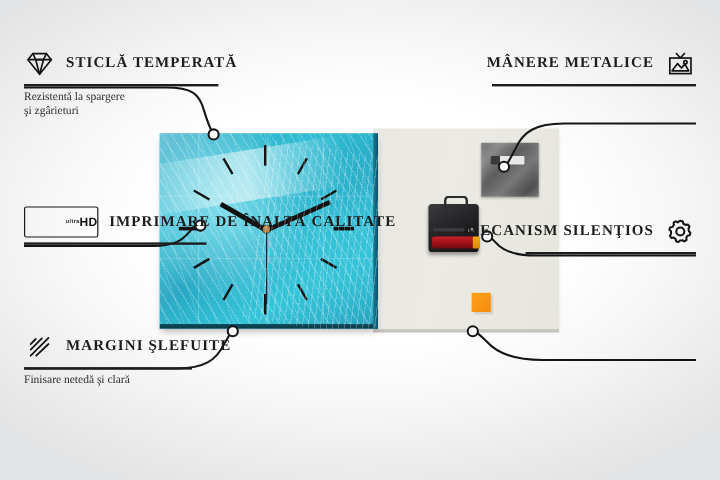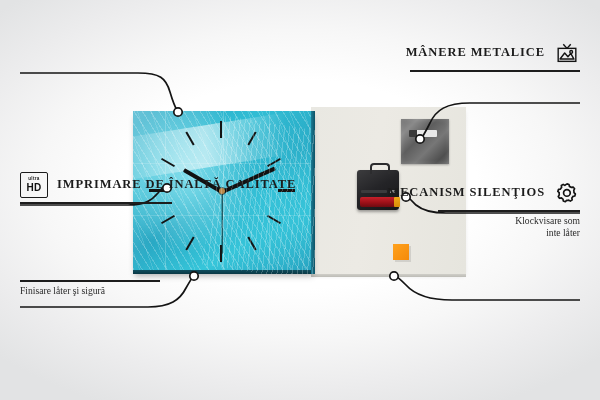--- a/index.html
+++ b/index.html
@@ -129,21 +129,21 @@
   .co-rule{height:1.6px;background:#1d1d1d;margin-top:4px;}
   .co-sub{
     font-size:9.6px;color:#2b2b2b;line-height:1.32;margin-top:3px;white-space:nowrap;
   }
   .co-sub.right{text-align:right;}
   .ico{width:26px;height:26px;flex:0 0 26px;display:block;}
   .ico svg{display:block;width:26px;height:26px;}
 
   .hd-badge{
     width:26px;height:24px;flex:0 0 26px;border:1.6px solid #1b1b1b;border-radius:2px;
-    display:flex;flex-direction:column;align-items:center;justify-content:center;line-height:1;
+    display:flex;align-items:center;justify-content:center;line-height:1;padding-left:34px;
   }
   .hd-badge .u{font-size:4.6px;font-weight:bold;letter-spacing:.3px;color:#1b1b1b;font-family:"Liberation Sans",sans-serif;}
   .hd-badge .h{font-size:10px;font-weight:bold;letter-spacing:.2px;color:#111;font-family:"Liberation Sans",sans-serif;margin-top:1px;}
 
   
   #leaders{position:absolute;left:0;top:0;width:600px;height:400px;pointer-events:none;}
 </style>
 </head>
 <body>
 
@@ -217,35 +217,66 @@
     <g fill="#ffffff" stroke="#141414" stroke-width="1.7">
       <circle cx="178" cy="112" r="4.2"></circle>
       <circle cx="167" cy="188" r="4.2"></circle>
       <circle cx="194" cy="276" r="4.2"></circle>
       <circle cx="420" cy="139" r="4.2"></circle>
       <circle cx="406" cy="197" r="4.2"></circle>
       <circle cx="394" cy="276" r="4.2"></circle>
     </g>
   </svg>
 
+  <div class="callout" style="left:20px;top:40px;width:162px;">
+    <div class="co-head">
+      <span class="ico">
+        <svg viewBox="0 0 28 28">
+            <g fill="none" stroke="#131313" stroke-width="1.5">
+          <path d="M3.5,10.5 L14,23.5 L24.5,10.5 L20,5 L8,5 Z"></path>
+          <path d="M3.5,10.5 L24.5,10.5"></path>
+              <path d="M8,5 L10.5,10.5 L14,23.5"></path>
+          <path d="M20,5 L17.5,10.5 L14,23.5"></path>
+              <path d="M10.5,10.5 L17.5,10.5"></path>
+        </g>
+          </svg>
+      </span>
+      <span class="co-title">STICLĂ TEMPERATĂ</span>
+    </div>
+    <div class="co-rule" style="width:162px;"></div>
+    <div class="co-sub">Rezistentă la spargere<br>şi zgârieturi</div>
+  </div>
 
   <div class="callout" style="left:20px;top:172px;width:152px;">
     <div class="co-head">
       <span class="hd-badge">
         <span class="u">ultra</span>
         <span class="h">HD</span>
       </span>
       <span class="co-title">IMPRIMARE DE ÎNALTĂ CALITATE</span>
     </div>
     <div class="co-rule" style="width:152px;"></div>
   </div>
 
   <div class="callout" style="left:20px;top:276px;width:140px;">
+    <div class="co-head">
+      <span class="ico">
+        <svg viewBox="0 0 28 28">
+            <g fill="none" stroke="#131313" stroke-width="1.6" stroke-linecap="round">
+          <path d="M6,22 L22,6"></path>
+              <path d="M6,16.5 L16,6.5"></path>
+              <path d="M6,11.5 L10.5,7"></path>
+              <path d="M11,22 L22,11.5"></path>
+        </g>
+          </svg>
+      </span>
+      <span class="co-title">MARGINI ŞLEFUITE</span>
+    </div>
     <div class="co-rule" style="width:140px;"></div>
-    <div class="co-sub">Finisare låter şi sigură</div>
+    <div class="co-sub">Finisare netedă şi clară</div>
   </div>
 
   <div class="callout" style="right:20px;top:40px;width:170px;text-align:right;">
     <div class="co-head right">
       <span class="co-title">MÂNERE METALICE</span>
       <span class="ico">
         <svg viewBox="0 0 28 28">
             <g fill="none" stroke="#131313" stroke-width="1.5">
           <rect x="4.5" y="9" width="19" height="14"></rect>
           <path d="M14,9 L10,4.5 M14,9 L18,4.5"></path>
@@ -269,17 +300,16 @@
                    L19.6,21.4 L17.6,22.8 L15.9,21.7 A7.6,7.6 0 0 1 13.6,21.9 L12.2,23.4 L10,22.6
                    L9.7,20.6 A7.6,7.6 0 0 1 7.9,19.3 L5.9,19.7 L4.6,17.7 L5.7,16 A7.6,7.6 0 0 1 5.6,13.6
                    L4.1,12.3 L4.9,10.1 L6.9,9.9 A7.6,7.6 0 0 1 8.2,8 L7.9,6 L9.9,4.7 L11.6,5.8
                    A7.6,7.6 0 0 1 14,4.2 Z" stroke-linejoin="round"></path>
           <circle cx="13.9" cy="13.9" r="3.6"></circle>
         </g>
           </svg>
       </span>
     </div>
     <div class="co-rule" style="width:142px;margin-left:auto;"></div>
-    <div class="co-sub right">Klockvisare som<br>inte låter</div>
   </div>
 
 
 </div>
 
 </body></html>

